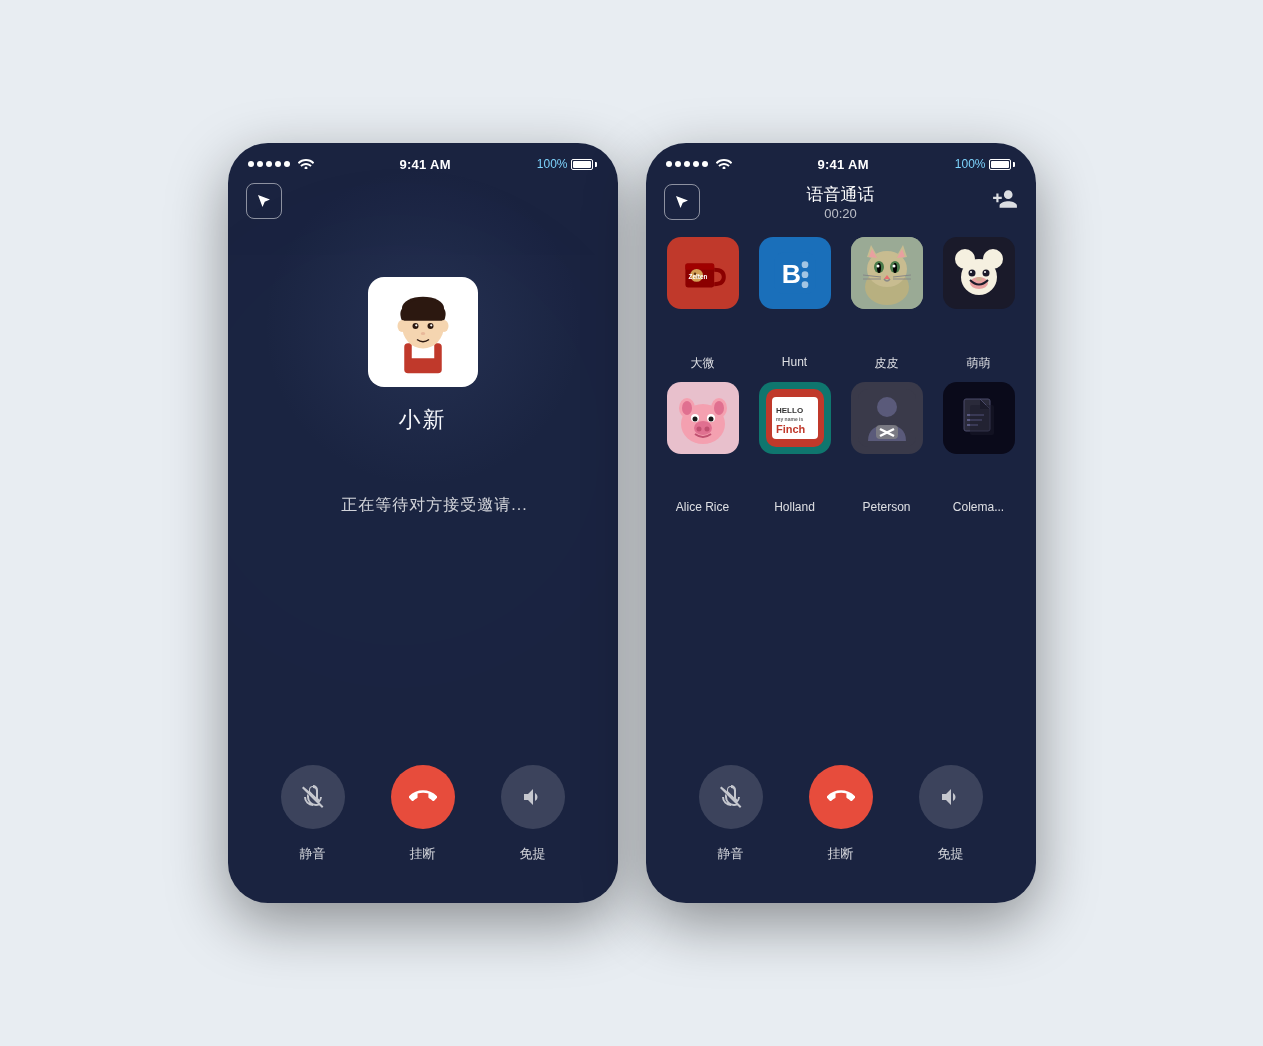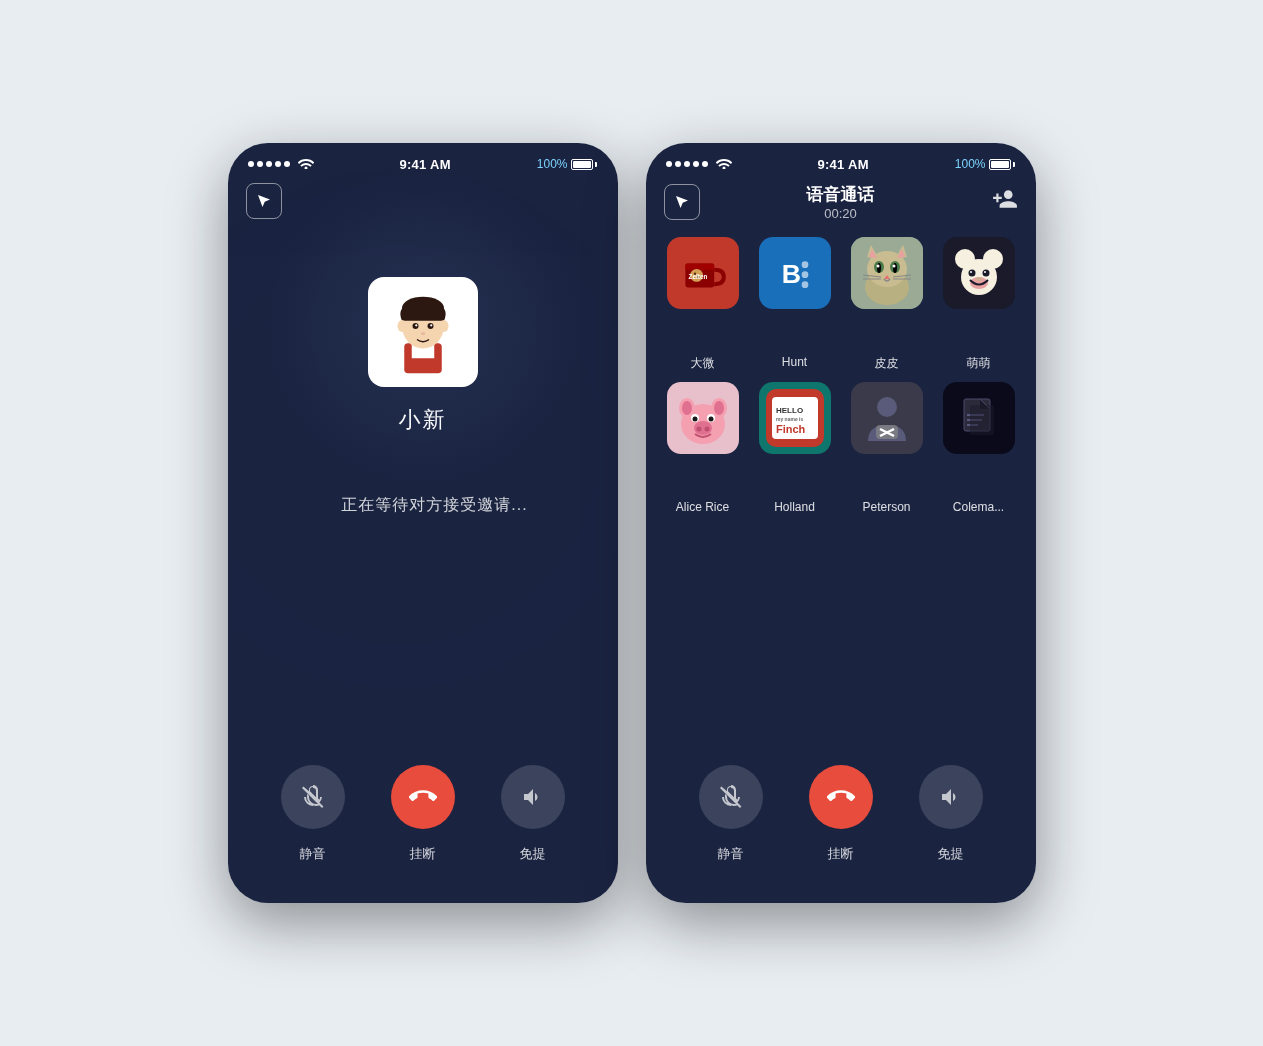--- a/index.html
+++ b/index.html
@@ -113,21 +113,21 @@
       display: flex;
       align-items: center;
       justify-content: center;
       color: rgba(255,255,255,0.8);
       font-size: 16px;
       cursor: pointer;
     }
     .nav-title {
       color: white;
       font-size: 17px;
-      font-weight: 700;
+      font-weight: 400;
       text-align: left;
       flex: 1;
     }
     .nav-subtitle {
       color: rgba(255,255,255,0.7);
       font-size: 13px;
       text-align: center;
     }
     .nav-title-group {
       display: flex;

